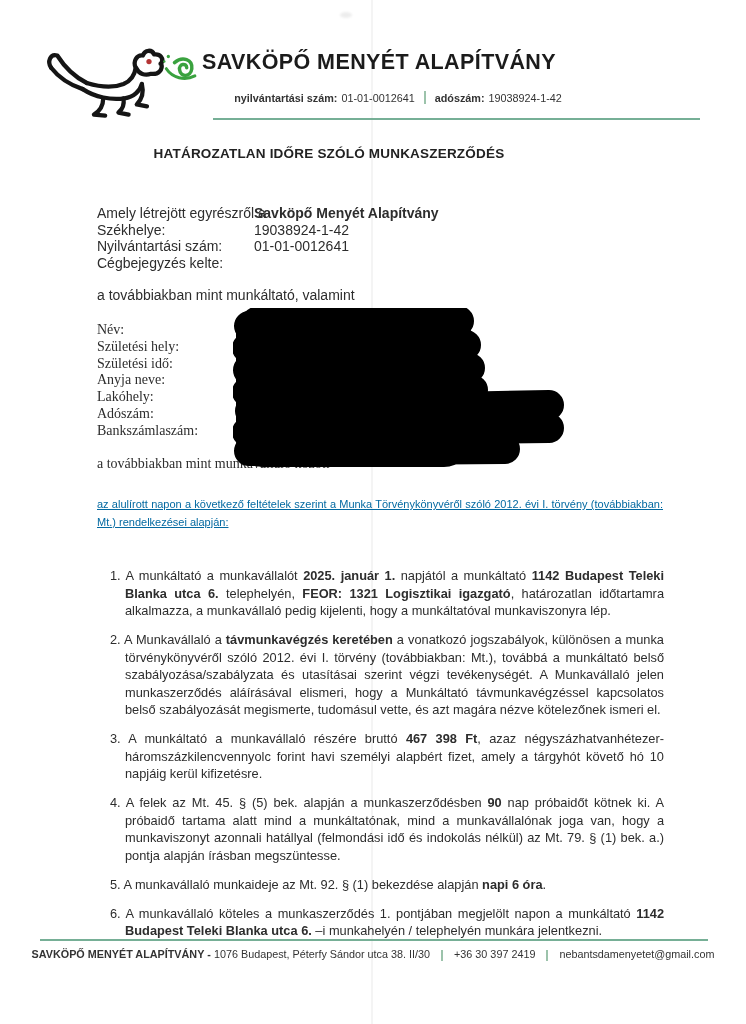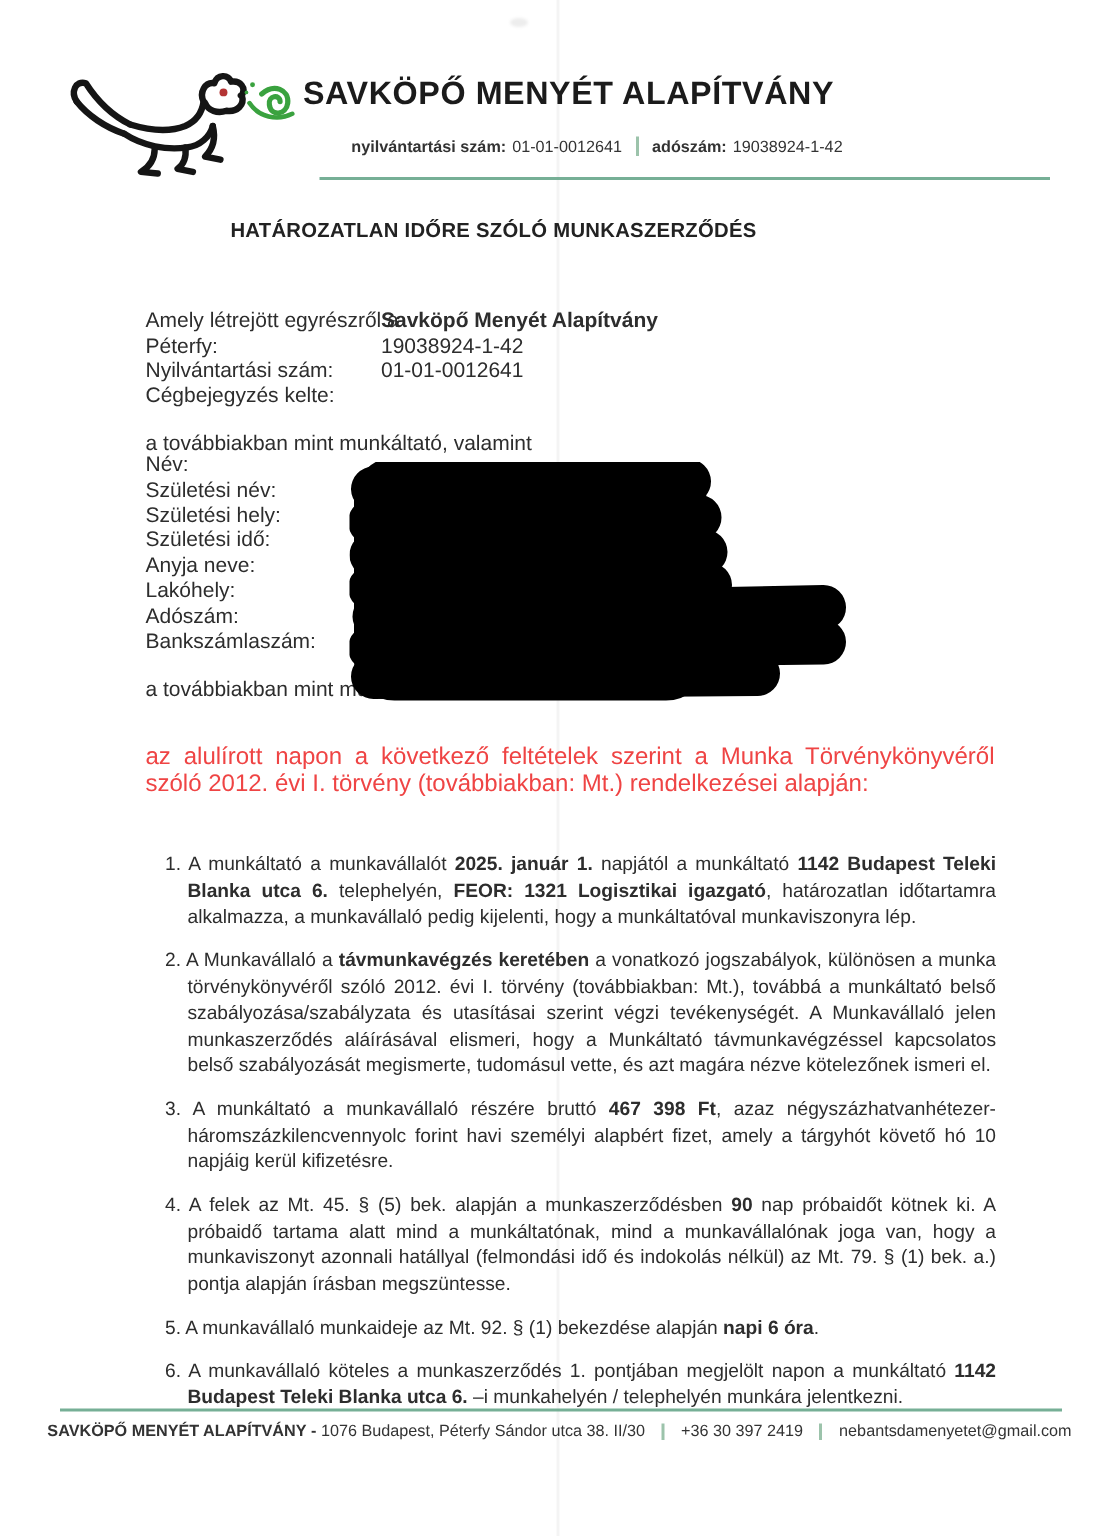--- a/index.html
+++ b/index.html
@@ -31,34 +31,34 @@
 
   
   .doc-title{
     position:absolute;left:0;top:146px;width:658px;text-align:center;
     font-size:13.5px;font-weight:bold;letter-spacing:0.2px;color:#222;
   }
 
   
   .kv-block{position:absolute;left:97px;font-size:14px;line-height:16.6px;color:#2d2d2d;}
   .employer-block{top:205px;width:560px;}
-  .employee-block{top:301px;width:560px;line-height:16.8px;}
+  .employee-block{top:322px;width:560px;line-height:16.8px;font-family:Liberation Serif, serif;}
   .kv-row{display:grid;grid-template-columns:157px 1fr;}
   .kv-label{white-space:nowrap;}
   .kv-value{white-space:nowrap;}
   .kv-closing{margin-top:16px;}
   .b{font-weight:bold;}
 
   
   .redaction{position:absolute;left:233px;top:308px;width:345px;height:168px;}
 
   
   .preamble{
     position:absolute;left:97px;top:496px;width:566px;
-    font-size:16px;line-height:17.6px;text-align:justify;color:#ef4444;
+    font-size:11px;line-height:17.6px;text-align:justify;color:#0369a1;text-decoration:underline;
   }
   .clauses{position:absolute;left:110px;top:567px;width:554px;}
   .clause{
     font-size:12.8px;line-height:17.5px;text-align:justify;color:#2d2d2d;
     text-indent:-15px;padding-left:15px;margin-bottom:11.5px;
   }
   .cnum{display:inline;}
 
   
   .footer-text{
@@ -109,41 +109,38 @@
 
   <div class="doc-title">HATÁROZATLAN IDŐRE SZÓLÓ MUNKASZERZŐDÉS</div>
 
   <div class="kv-block employer-block">
     <div class="kv-row">
       <div class="kv-label">Amely létrejött egyrészről a</div>
       <div class="kv-value b">Savköpő Menyét Alapítvány</div>
     </div>
     <div>
         <div class="kv-row">
-          <div class="kv-label">Péterfy:</div>
+          <div class="kv-label">Székhelye:</div>
           <div class="kv-value">19038924-1-42</div>
         </div>
         <div class="kv-row">
           <div class="kv-label">Nyilvántartási szám:</div>
           <div class="kv-value">01-01-0012641</div>
         </div>
         <div class="kv-row">
           <div class="kv-label">Cégbejegyzés kelte:</div>
         </div>
       </div>
     <div class="kv-closing">a továbbiakban mint munkáltató, valamint</div>
   </div>
 
   <div class="kv-block employee-block">
     <div>
         <div class="kv-row">
           <div class="kv-label">Név:</div>
-        </div>
-        <div class="kv-row">
-          <div class="kv-label">Születési név:</div>
         </div>
         <div class="kv-row">
           <div class="kv-label">Születési hely:</div>
         </div>
         <div class="kv-row">
           <div class="kv-label">Születési idő:</div>
         </div>
         <div class="kv-row">
           <div class="kv-label">Anyja neve:</div>
         </div>

